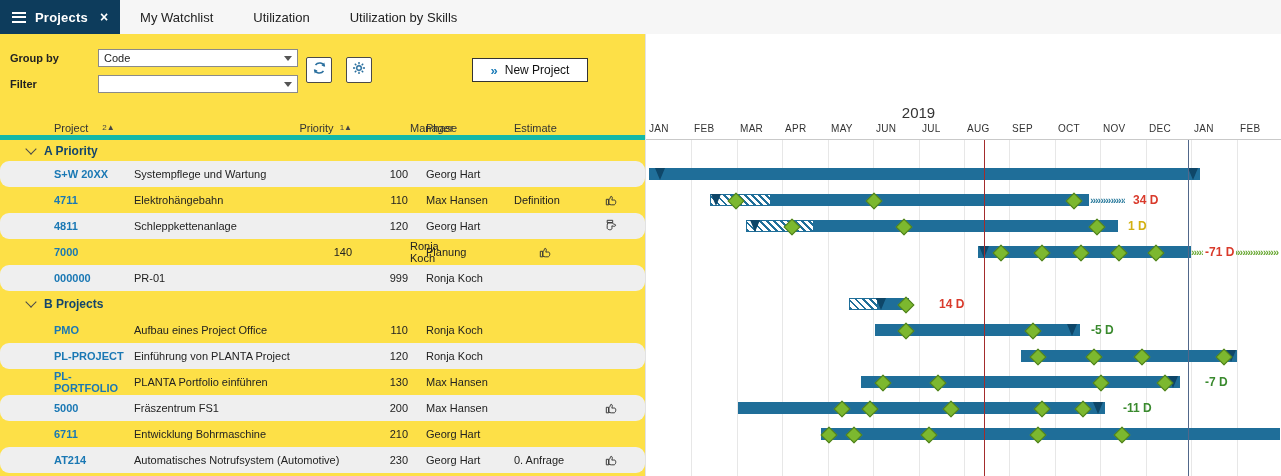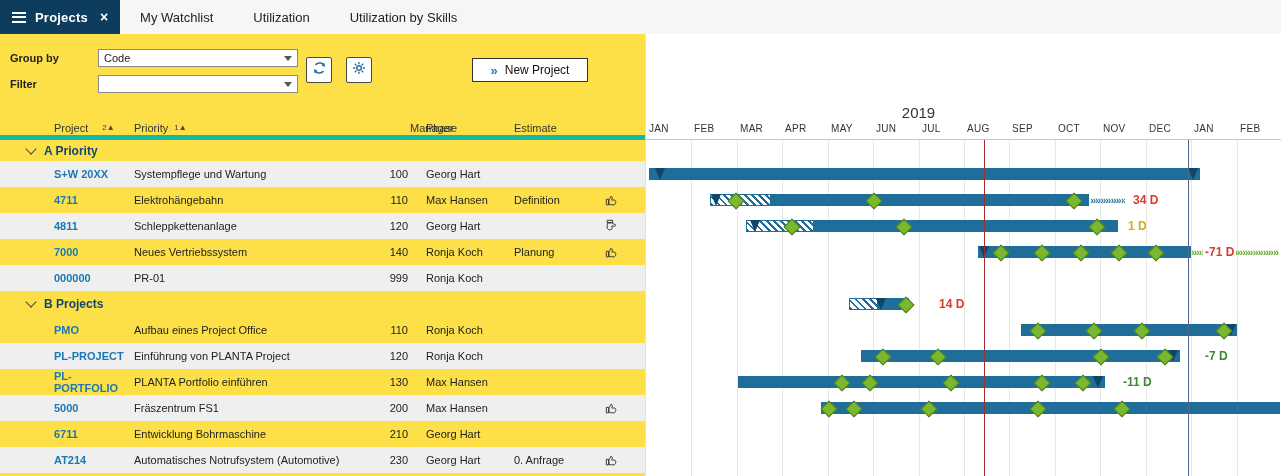--- a/index.html
+++ b/index.html
@@ -33,21 +33,21 @@
   .hflex{display:flex;align-items:center;}
   .sort{font-size:8px;color:#444;margin-left:14px;}
   .pri{text-align:right;padding-right:2px;}
   .tbody{position:absolute;top:106px;left:0;width:645px;}
   .group-row{display:flex;align-items:center;padding-left:27px;gap:9px;height:21px;cursor:pointer;}
   .group-row.b{height:26px;}
   .gchev{width:7px;height:7px;border-right:1.6px solid #4a4a4a;border-bottom:1.6px solid #4a4a4a;
          transform:rotate(45deg);margin-top:-4px;}
   .group-label{font-size:12px;color:#14456b;font-weight:bold;}
   .trow{height:26px;font-size:11px;color:#222;cursor:pointer;}
-  .trow.alt{background:#efefef;}
+  .trow.alt{background:#efefef;border-radius:9px;}
   .code{font-weight:bold;color:#1a78b4;}
   .est{display:flex;justify-content:center;}
   .thumb{display:inline-block;line-height:0;}
   .thumb.side{transform:rotate(90deg);}
   
   .gantt{position:absolute;top:34px;left:645px;width:636px;height:442px;border-left:1px solid #e2e2e2;box-sizing:border-box;}
   .g-head{position:absolute;top:0;left:0;right:0;height:106px;border-bottom:1px solid #c9c9c9;box-sizing:border-box;background:#fff;}
   .g-year{position:absolute;top:70px;left:0;width:545px;text-align:center;font-size:15px;color:#333;}
   .g-month{position:absolute;top:89px;font-size:10px;color:#333;letter-spacing:.3px;}
   .g-body{position:absolute;top:106px;left:0;right:0;bottom:0;overflow:hidden;}
@@ -126,21 +126,21 @@
       <span class="chevs">»</span>
       <span>New Project</span>
     </div>
 
     <div class="thead cols">
       <span></span>
       <span class="hflex">
         <span>Project</span>
         <span class="sort"><span>2</span><span>▲</span></span>
       </span>
-      <span class="pri hflex" style="justify-content:flex-start;">
+      <span class="pri hflex" style="justify-content:flex-end;">
         <span>Priority</span>
         <span class="sort" style="margin-left:6px;"><span>1</span><span>▲</span></span>
       </span>
       <span></span>
       <span>Manager</span>
       <span>Phase</span>
       <span>Estimate</span>
     </div>
 
     <div class="tbody" id="tbody">
@@ -182,21 +182,20 @@
           <span></span>
           <span class="est">
             <span class="thumb side"><svg width="14" height="14" viewBox="0 0 16 16">
                 <path d="M1.5 7.2h2.8v6.3H1.5z M4.3 12.6c.9.7 1.8.9 3 .9h2.9c2.3 0 2.9-4.9.9-5.4-1-.2-2.3 0-3.3 0 .5-1.2.7-2.4.4-3.4-.3-1-1.8-1.2-2-.1-.3 1.4-1 2.8-1.9 3.3z" fill="none" stroke="#333" stroke-width="1.1"></path>
               </svg></span>
           </span>
         </div>
         <div class="trow cols">
           <span></span>
           <span class="code">7000</span>
-          <span>Neues Vertriebssystem</span>
           <span class="pri">140</span>
           <span></span>
           <span>Ronja Koch</span>
           <span>Planung</span>
           <span class="est">
             <span class="thumb"><svg width="14" height="14" viewBox="0 0 16 16">
                 <path d="M1.5 7.2h2.8v6.3H1.5z M4.3 12.6c.9.7 1.8.9 3 .9h2.9c2.3 0 2.9-4.9.9-5.4-1-.2-2.3 0-3.3 0 .5-1.2.7-2.4.4-3.4-.3-1-1.8-1.2-2-.1-.3 1.4-1 2.8-1.9 3.3z" fill="none" stroke="#333" stroke-width="1.1"></path>
               </svg></span>
           </span>
         </div>
@@ -359,20 +358,27 @@
         </div>
         <div class="grow ghb"></div>
         <div class="grow">
           <div class="bar" style="left: 203px; width: 60px;"></div>
           <div class="hatch" style="left: 203px; width: 29px;"></div>
           <div class="mark" style="left: 230px;"></div>
           <div class="ms green" style="left: 254px;"></div>
           <span class="bar-label lab-red" style="left: 293px;">14 D</span>
         </div>
         <div class="grow">
+          <div class="bar" style="left: 229px; width: 205px;"></div>
+          <div class="mark" style="left: 421px;"></div>
+          <div class="ms green" style="left: 254px;"></div>
+          <div class="ms green" style="left: 381px;"></div>
+          <span class="bar-label lab-green" style="left: 445px;">-5 D</span>
+        </div>
+        <div class="grow">
           <div class="bar" style="left: 375px; width: 216px;"></div>
           <div class="mark" style="left: 580px;"></div>
           <div class="ms green" style="left: 386px;"></div>
           <div class="ms green" style="left: 442px;"></div>
           <div class="ms green" style="left: 490px;"></div>
           <div class="ms green" style="left: 572px;"></div>
         </div>
         <div class="grow">
           <div class="bar" style="left: 215px; width: 319px;"></div>
           <div class="mark" style="left: 522px;"></div>

